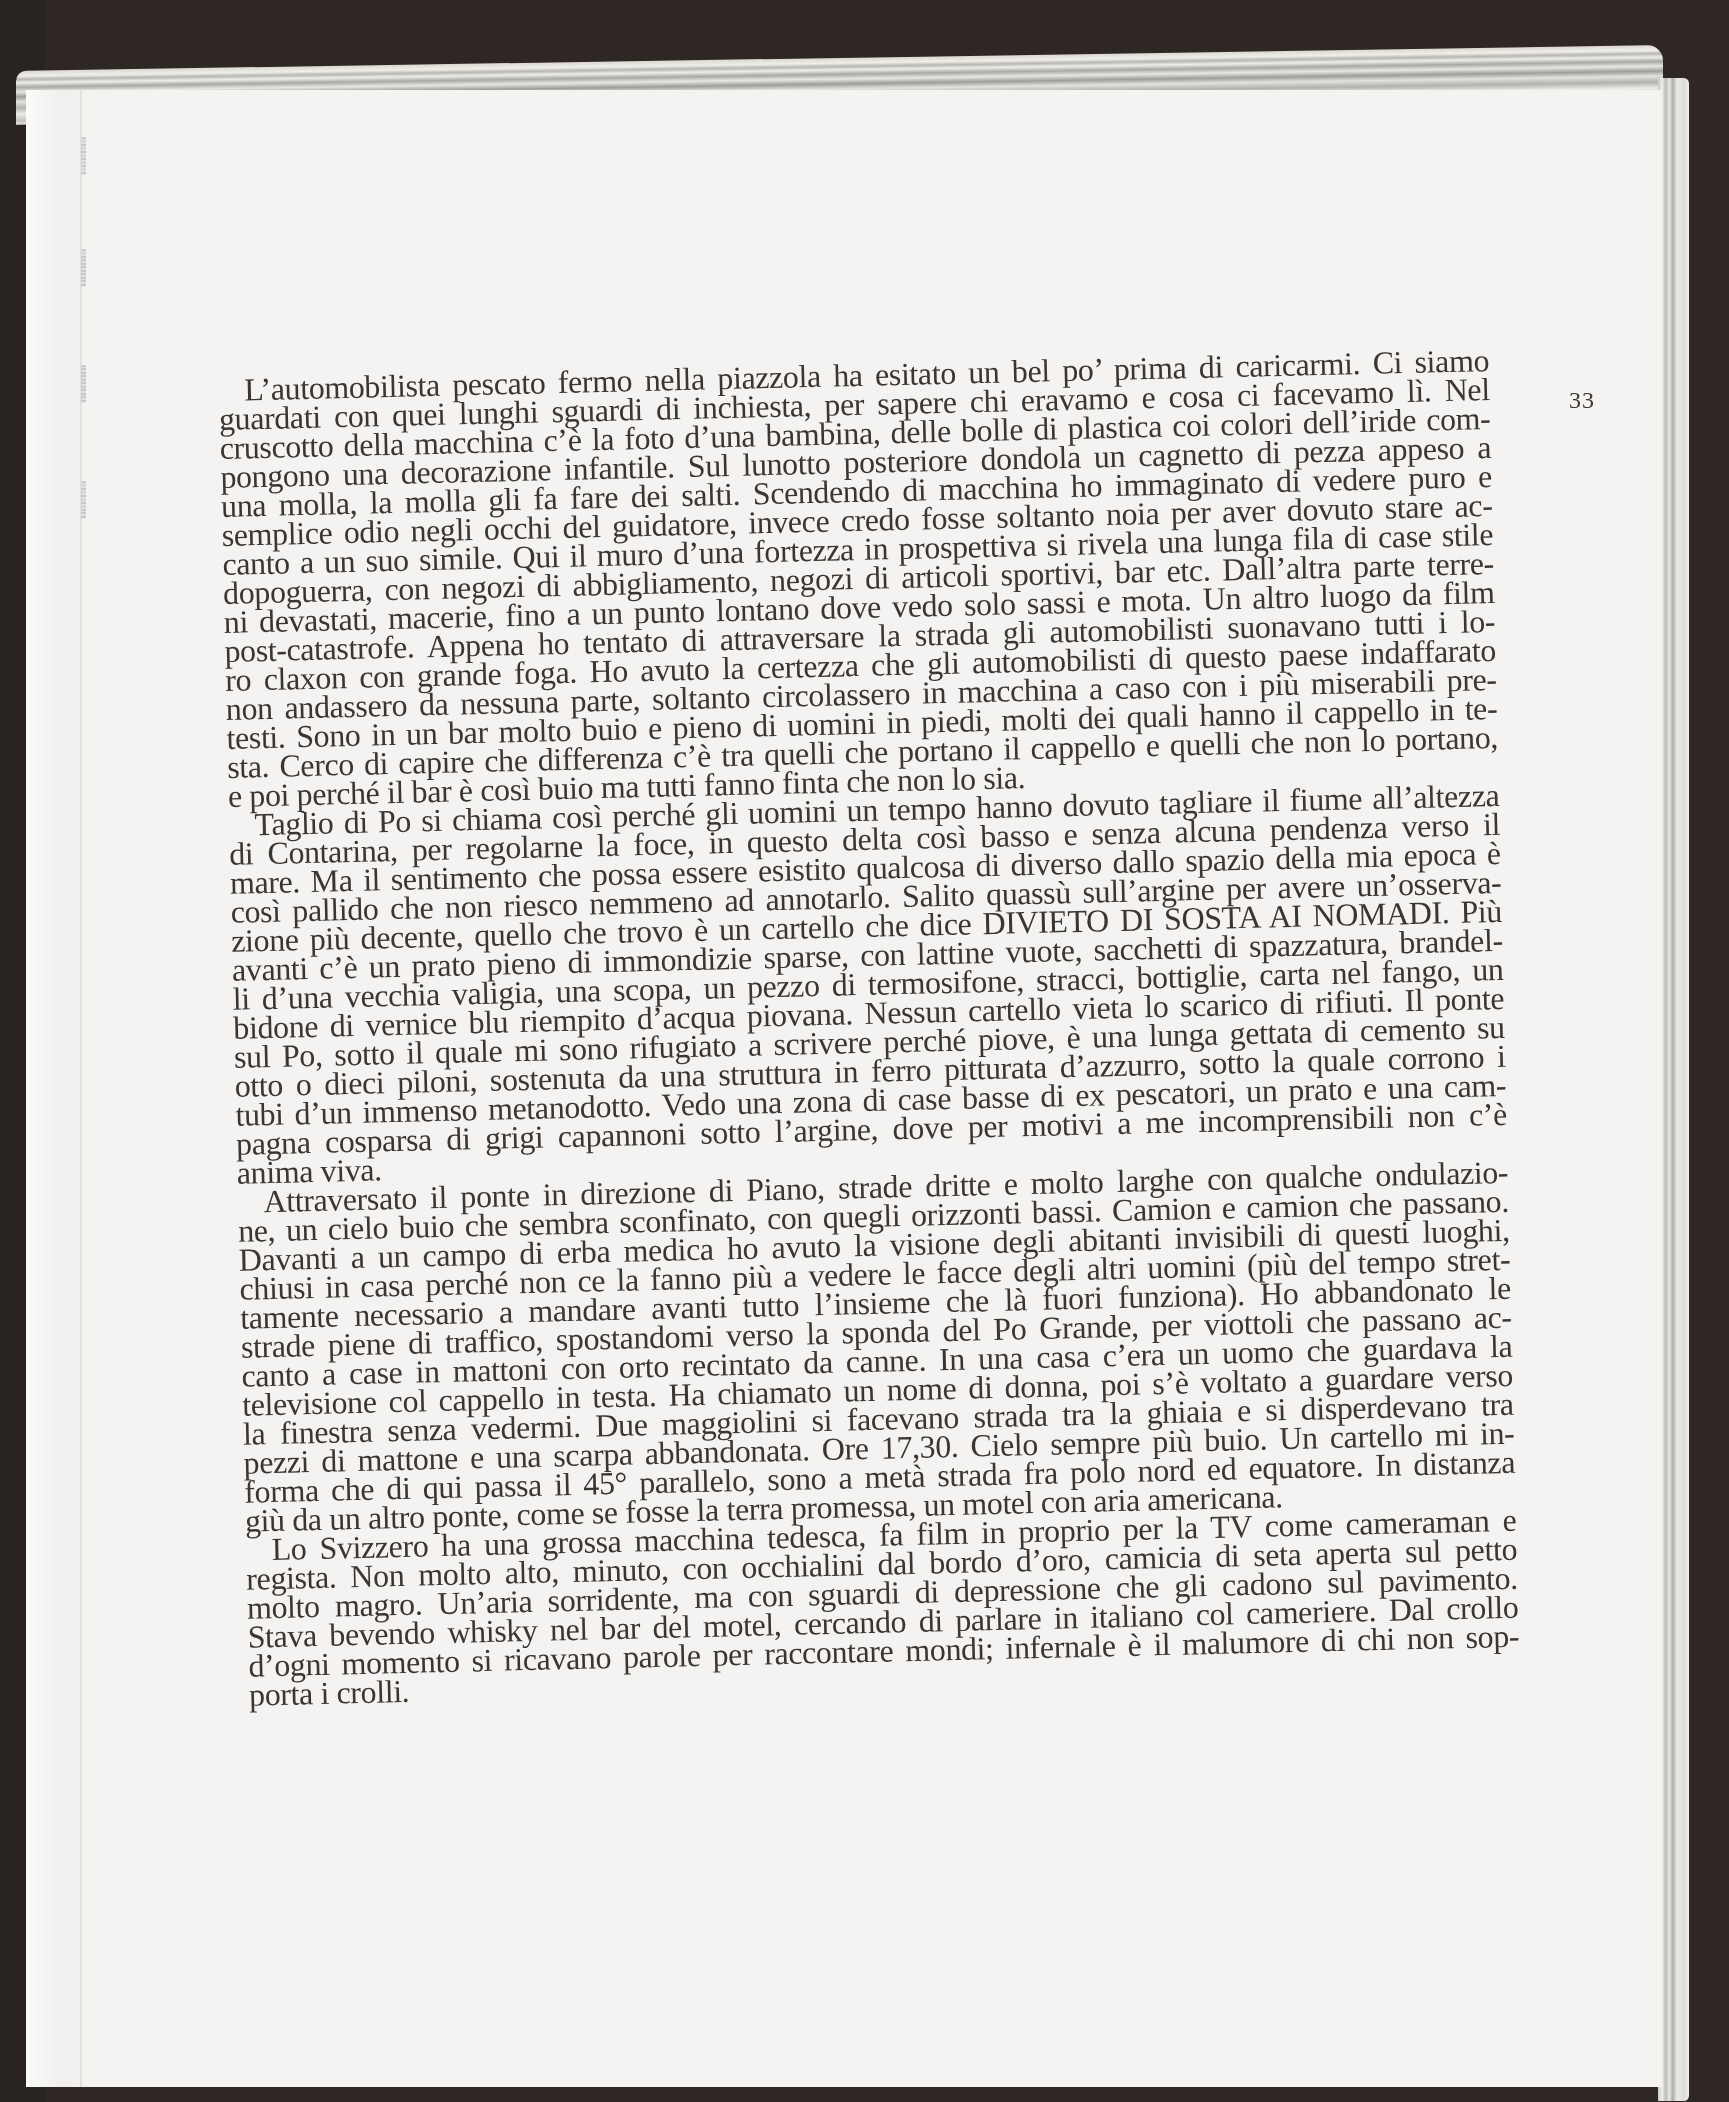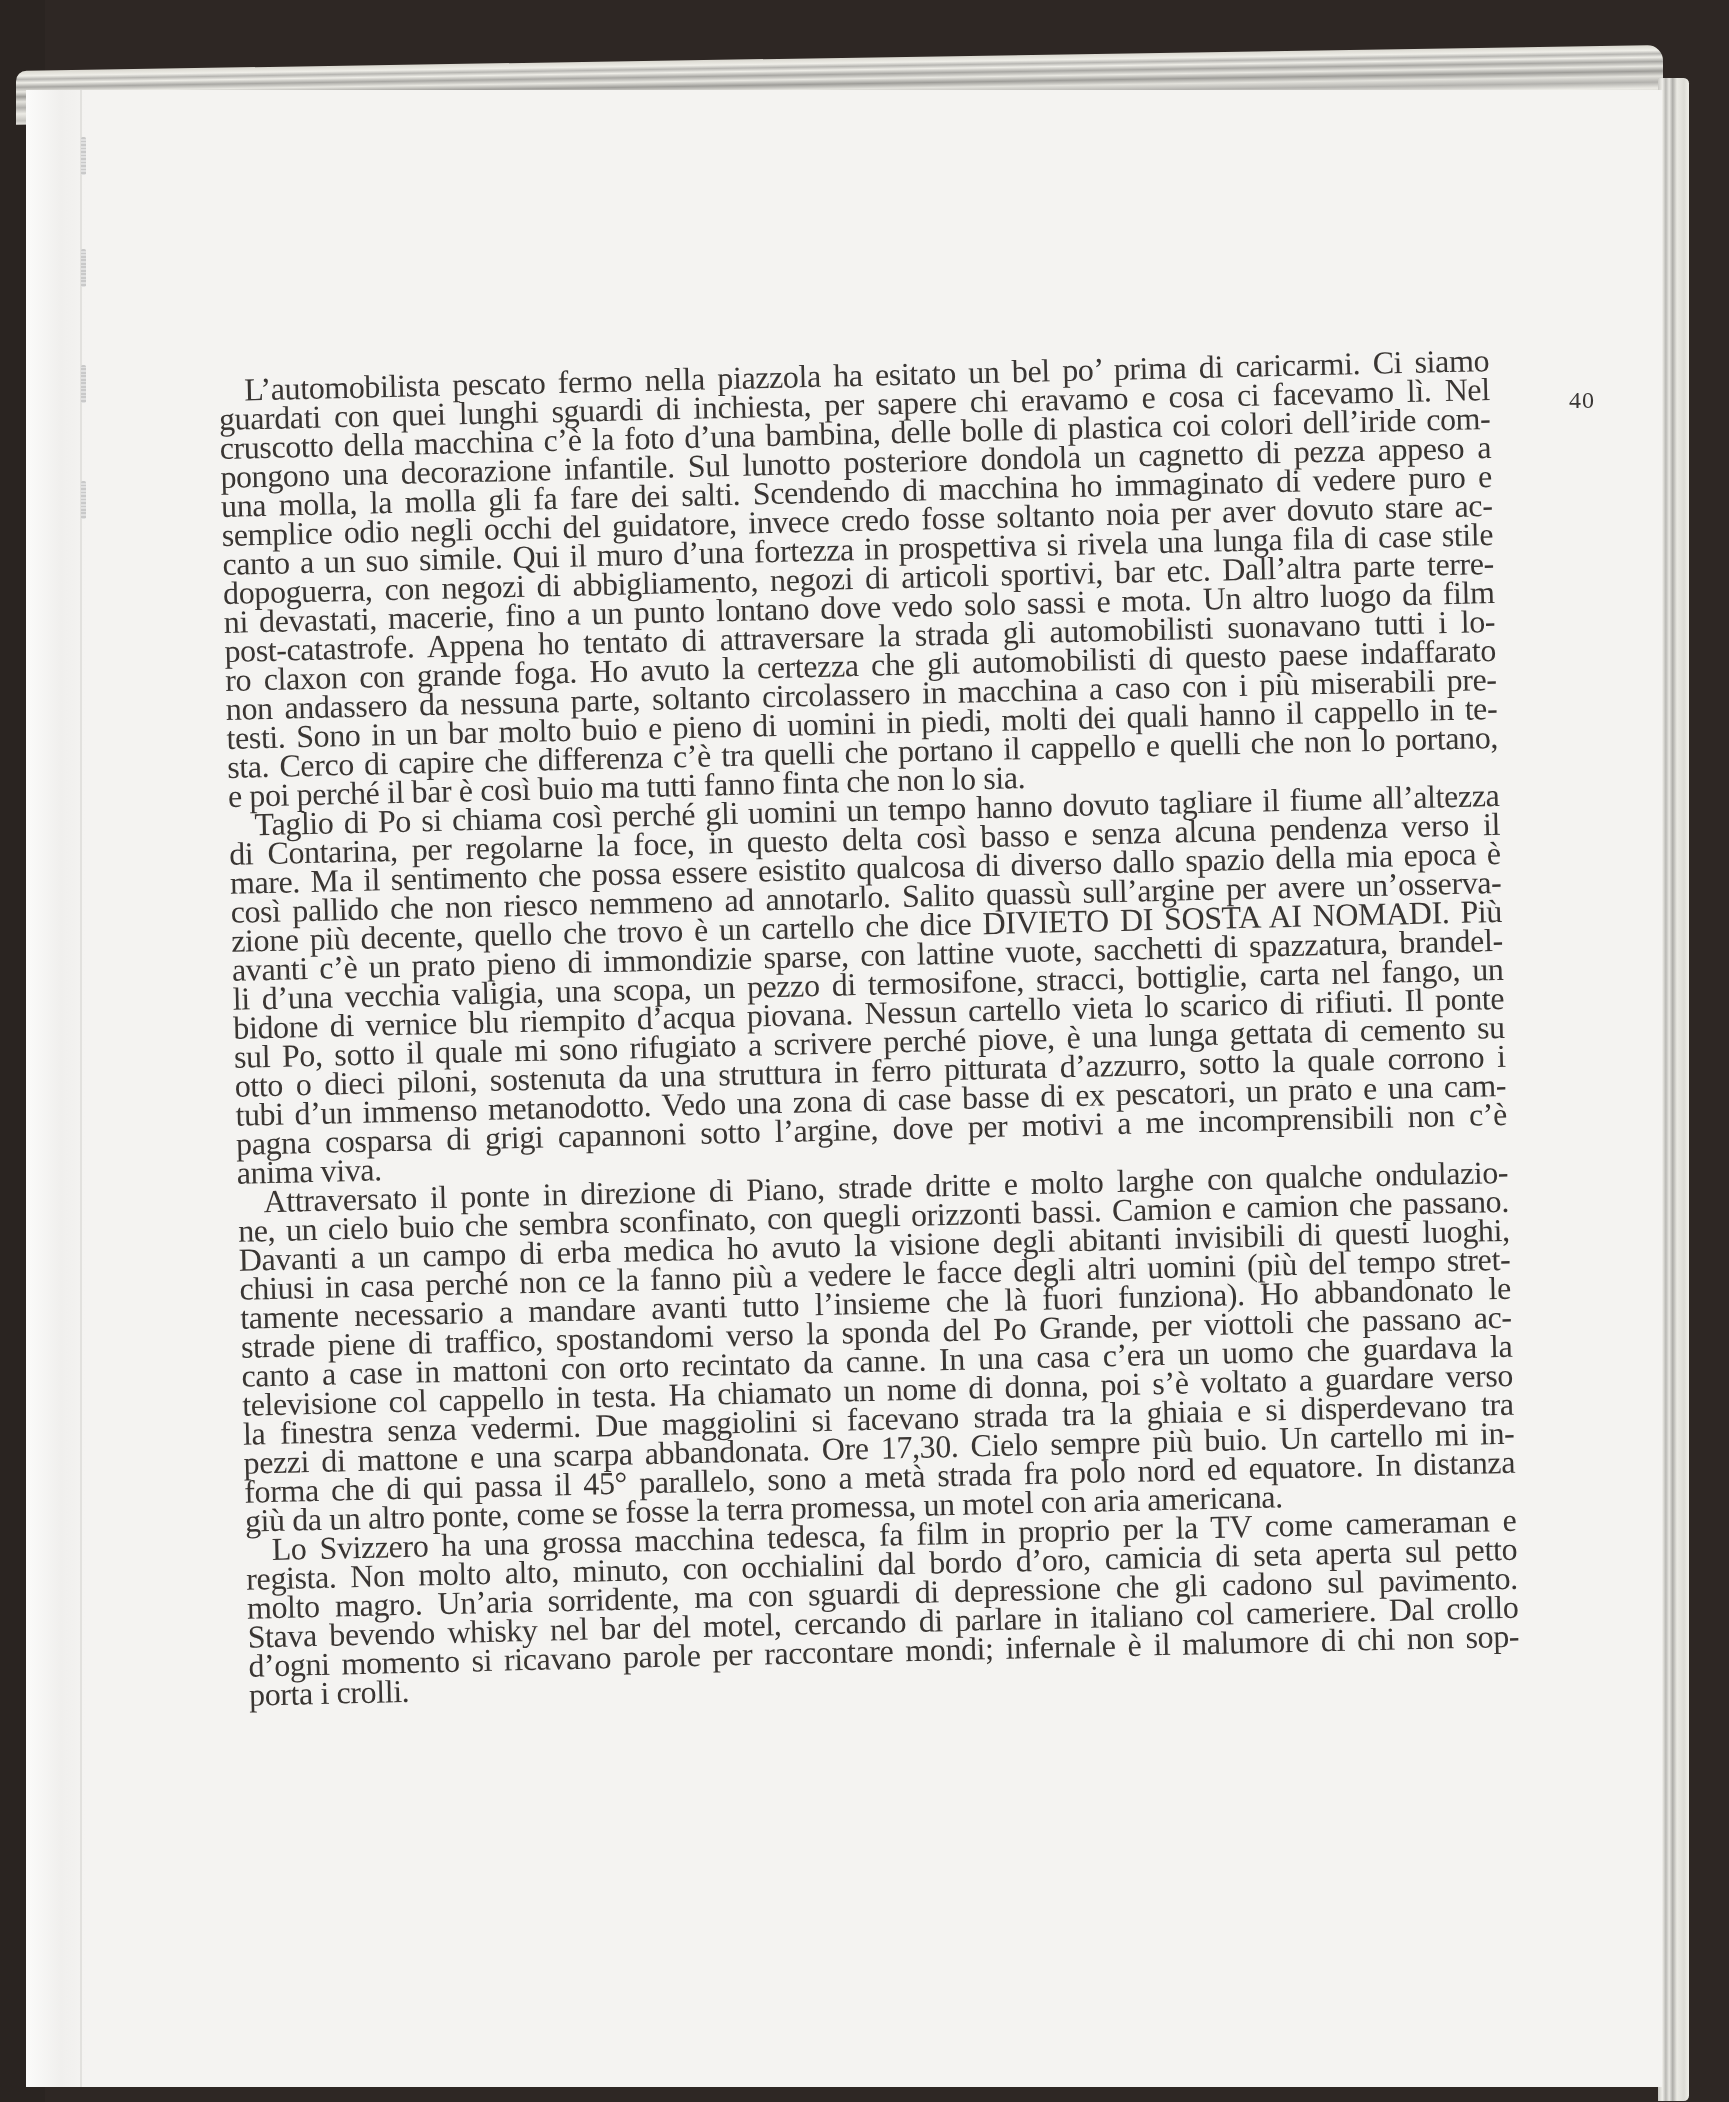--- a/index.html
+++ b/index.html
@@ -133,21 +133,21 @@
 
 <div class="page">
   <div class="gutter"></div>
   <div class="gutter-line"></div>
   <div class="staple" style="top:47px;height:38px;"></div>
   <div class="staple" style="top:159px;height:38px;"></div>
   <div class="staple" style="top:275px;height:38px;"></div>
   <div class="staple" style="top:391px;height:38px;"></div>
 </div>
 
-<div class="page-number">40</div>
+<div class="page-number">33</div>
 
 <div class="text-block" id="text-block">
     <div class="para">
       <span class="line indent">L’automobilista pescato fermo nella piazzola ha esitato un bel po’ prima di caricarmi. Ci siamo</span>
       <span class="line">guardati con quei lunghi sguardi di inchiesta, per sapere chi eravamo e cosa ci facevamo lì. Nel</span>
       <span class="line">cruscotto della macchina c’è la foto d’una bambina, delle bolle di plastica coi colori dell’iride com-</span>
       <span class="line">pongono una decorazione infantile. Sul lunotto posteriore dondola un cagnetto di pezza appeso a</span>
       <span class="line">una molla, la molla gli fa fare dei salti. Scendendo di macchina ho immaginato di vedere puro e</span>
       <span class="line">semplice odio negli occhi del guidatore, invece credo fosse soltanto noia per aver dovuto stare ac-</span>
       <span class="line">canto a un suo simile. Qui il muro d’una fortezza in prospettiva si rivela una lunga fila di case stile</span>

